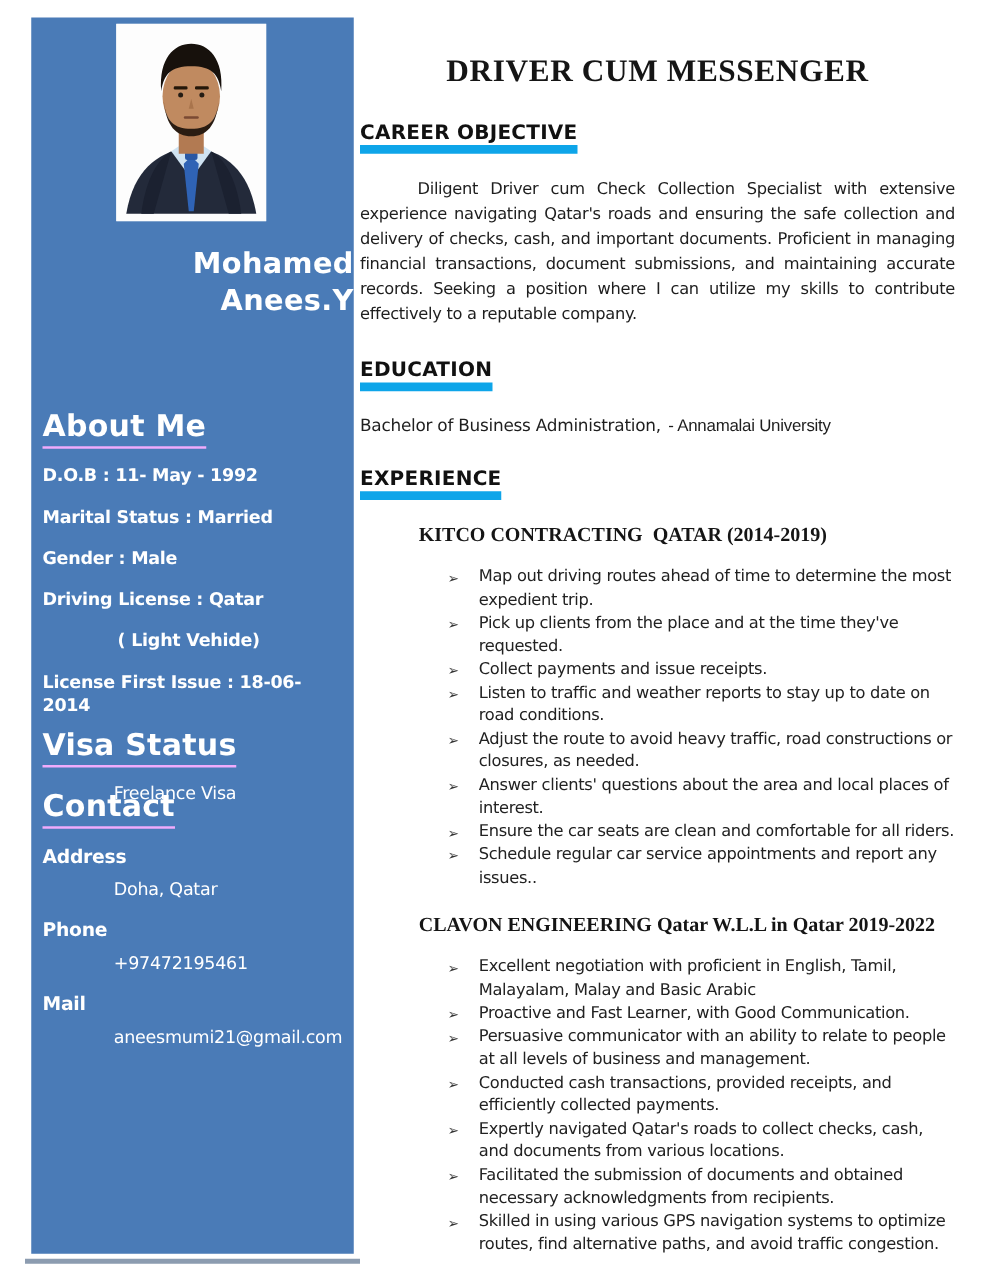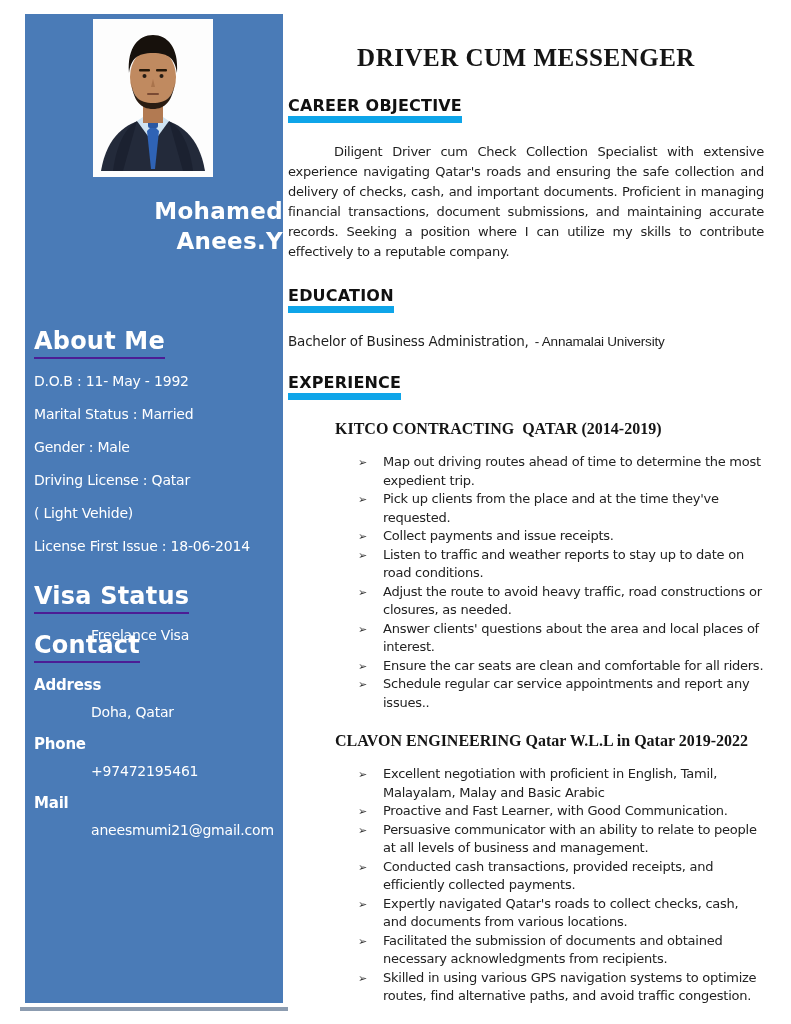--- a/index.html
+++ b/index.html
@@ -48,30 +48,31 @@
   .sec-visa    { top: 568px; }
   .sec-contact { top: 617px; }
   .side-heading {
     font-size: 24px;
     font-weight: bold;
     margin: 0 0 13px 0;
     letter-spacing: 0.2px;
   }
   .side-heading span {
     display: inline-block;
-    border-bottom: 2px solid #4c1d95;
+    border-bottom: 2px solid #f0abfc;
     padding-bottom: 2px;
   }
   .about-item {
     font-size: 14px;
     line-height: 19px;
     letter-spacing: -0.2px;
     margin: 0 0 14px 0;
-  }
-  .about-item.right { text-align: left; padding-right: 2px; }
+    font-weight: bold;
+  }
+  .about-item.right { text-align: center; padding-right: 2px; }
   .indent-val {
     font-size: 14px;
     letter-spacing: -0.2px;
     margin: 0 0 14px 57px;
   }
   .contact-label {
     font-size: 15px;
     font-weight: bold;
     letter-spacing: -0.2px;
     margin: 0 0 10px 0;

